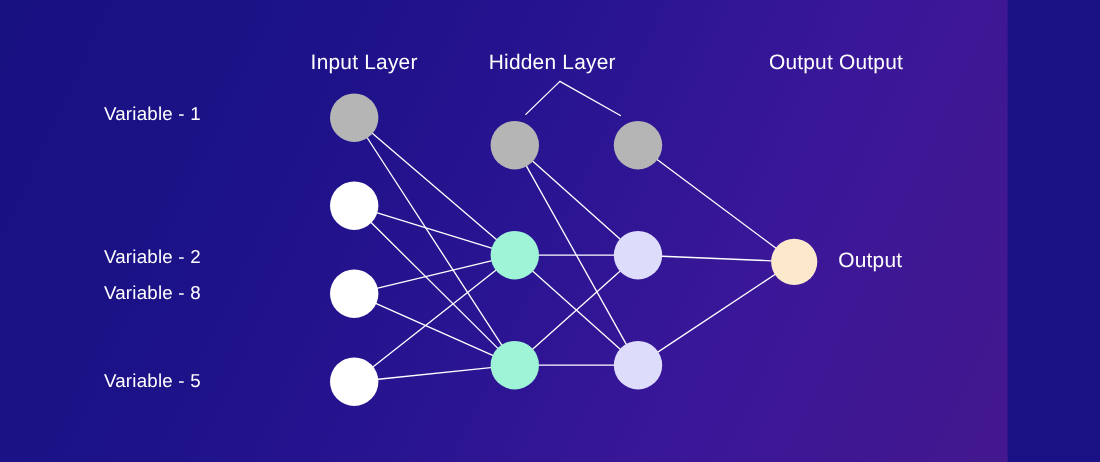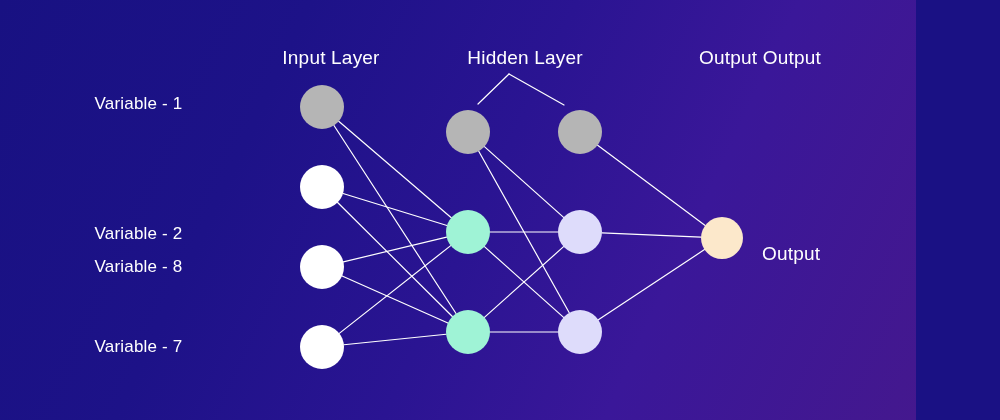--- a/index.html
+++ b/index.html
@@ -44,21 +44,20 @@
     text-align: center;
   }
   .out-label {
     position: absolute;
     color: #ffffff;
     font-size: 19px;
     font-weight: 400;
     letter-spacing: 0.2px;
     white-space: nowrap;
     transform: translateY(-50%);
-    margin-top: 16px;
   }
 </style>
 </head>
 <body>
 
 <div id="canvas" style="background: linear-gradient(115deg, rgb(24, 17, 130) 0%, rgb(29, 18, 136) 28%, rgb(42, 20, 146) 52%, rgb(58, 23, 153) 72%, rgb(68, 24, 142) 100%);">
 
   <svg id="net-svg" viewBox="0 0 1000 420" preserveAspectRatio="none">
     <g id="edges-group">
         <line x1="338.71" y1="121.31" x2="451.29" y2="217.69" stroke="#ffffff" stroke-width="1.2" stroke-linecap="round"></line>
@@ -93,25 +92,25 @@
         <circle cx="468" cy="332" r="22" fill="#9ff3d6"></circle>
         <circle cx="580" cy="132" r="22" fill="#b5b5b5"></circle>
         <circle cx="580" cy="232" r="22" fill="#dedcfb"></circle>
         <circle cx="580" cy="332" r="22" fill="#dedcfb"></circle>
         <circle cx="722" cy="238" r="21" fill="#fce8cb"></circle>
       </g>
   </svg>
 
   <div id="titles-layer">
       <div class="layer-title" style="left: 331px; top: 58px;">Input Layer</div>
-      <div class="layer-title" style="left: 525px; top: 58px;">Hidden Layer</div>
+      <div class="layer-title" style="left: 502px; top: 58px;">Hidden Layer</div>
       <div class="layer-title" style="left: 760px; top: 58px;">Output Output</div>
     </div>
   <div id="varlabels-layer">
       <div class="var-label" style="left: 0px; width: 277px; top: 104px;">Variable - 1</div>
       <div class="var-label" style="left: 0px; width: 277px; top: 186px; margin-top: 48px;">Variable - 2</div>
       <div class="var-label" style="left: 0px; width: 277px; top: 267px;">Variable - 8</div>
-      <div class="var-label" style="left: 0px; width: 277px; top: 347px;">Variable - 7</div>
+      <div class="var-label" style="left: 0px; width: 277px; top: 347px;">Variable - 5</div>
     </div>
 
   <div class="out-label" id="output-label" style="left: 762px; top: 238px;">Output</div>
 
 </div>
 
 </body></html>

